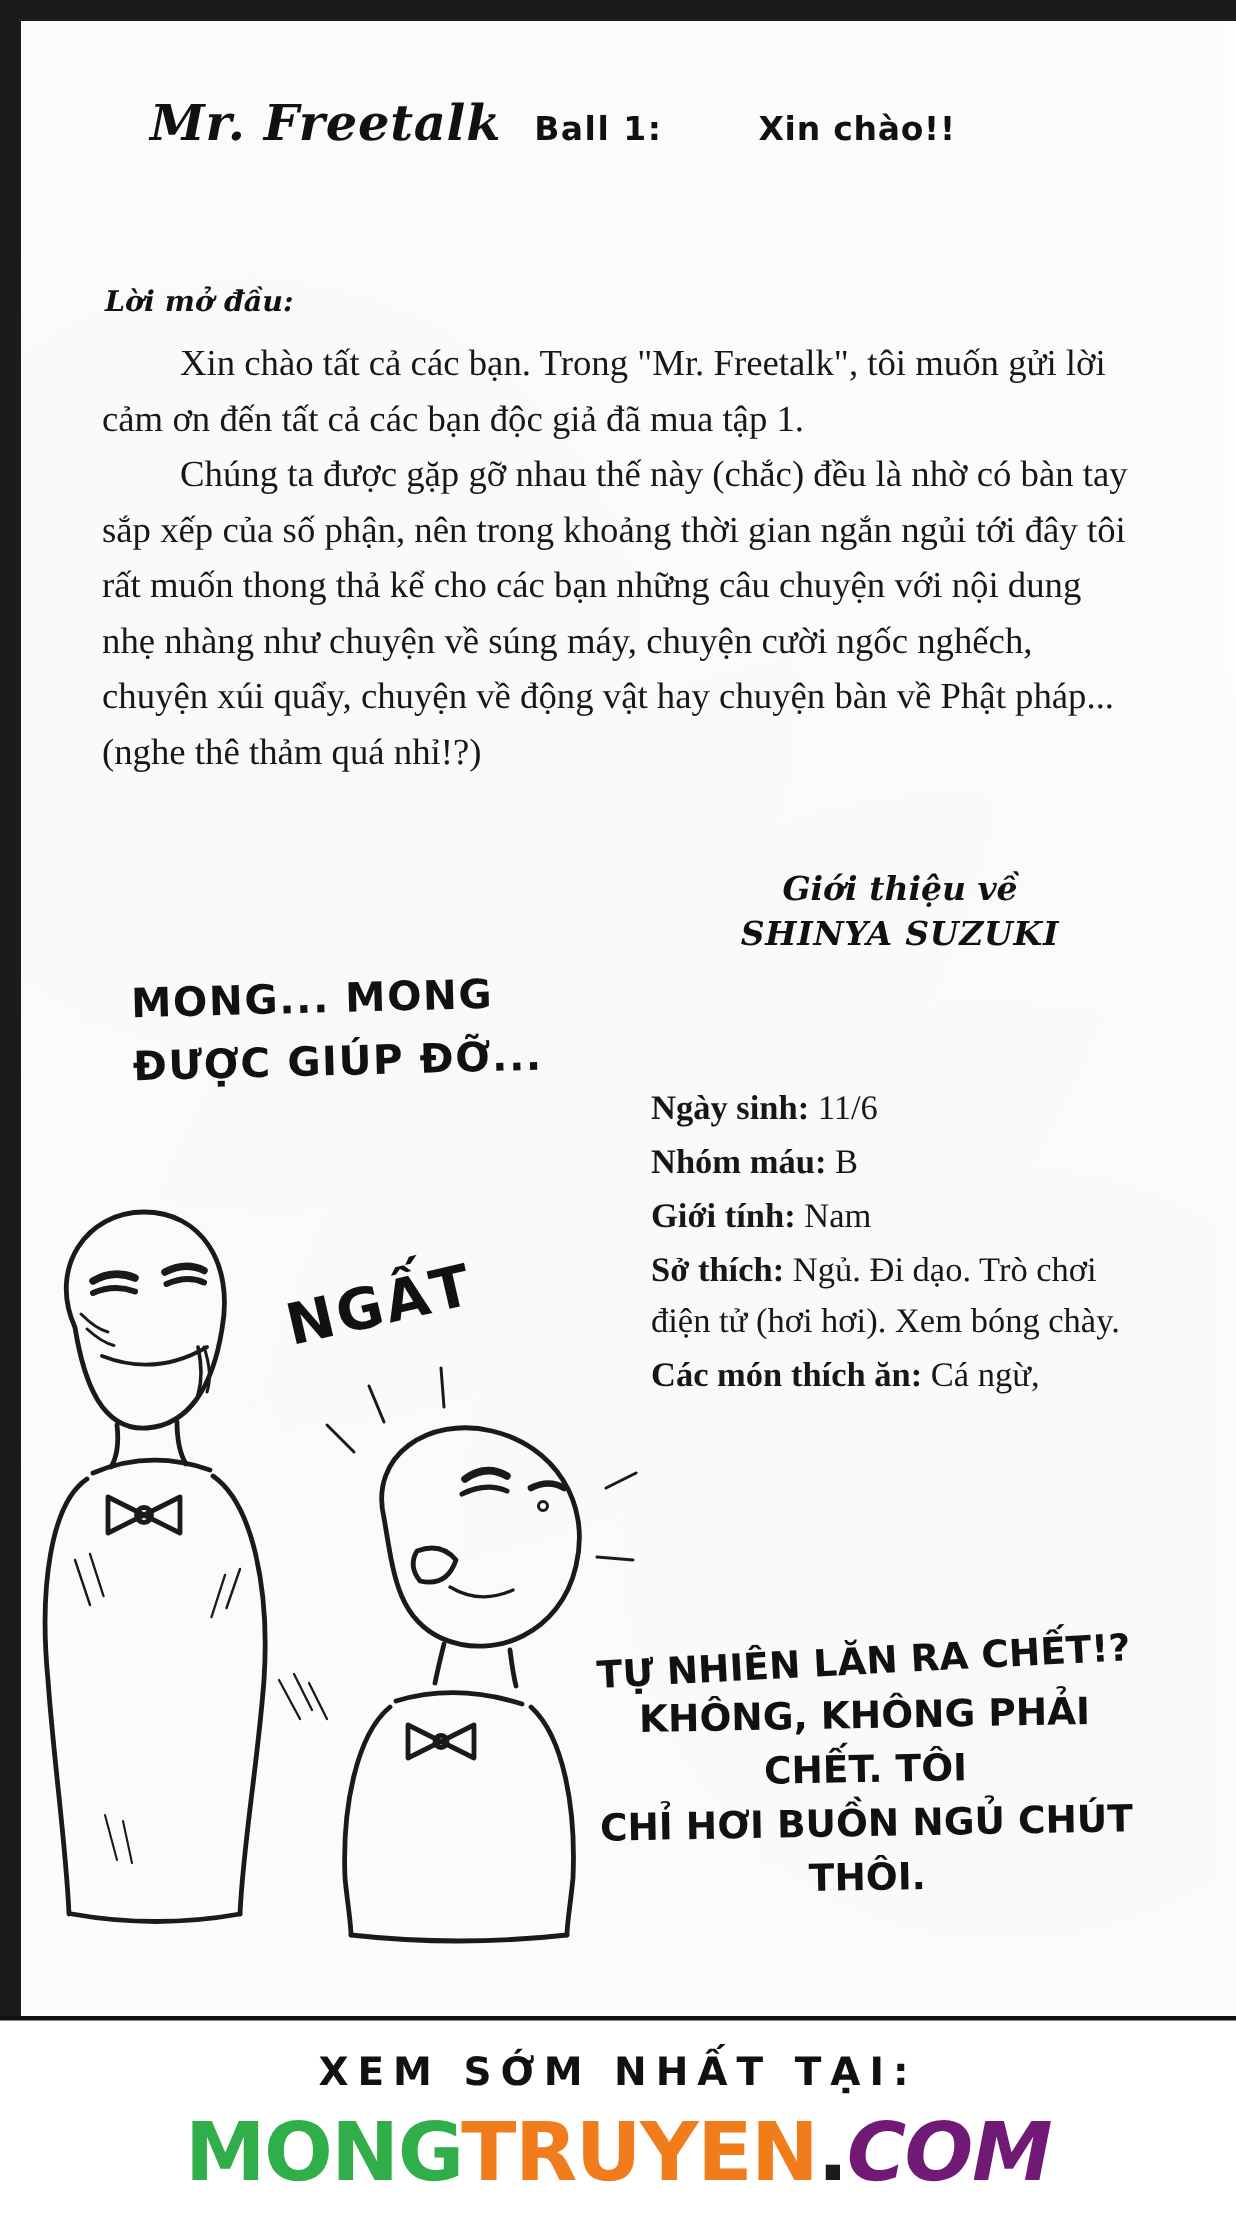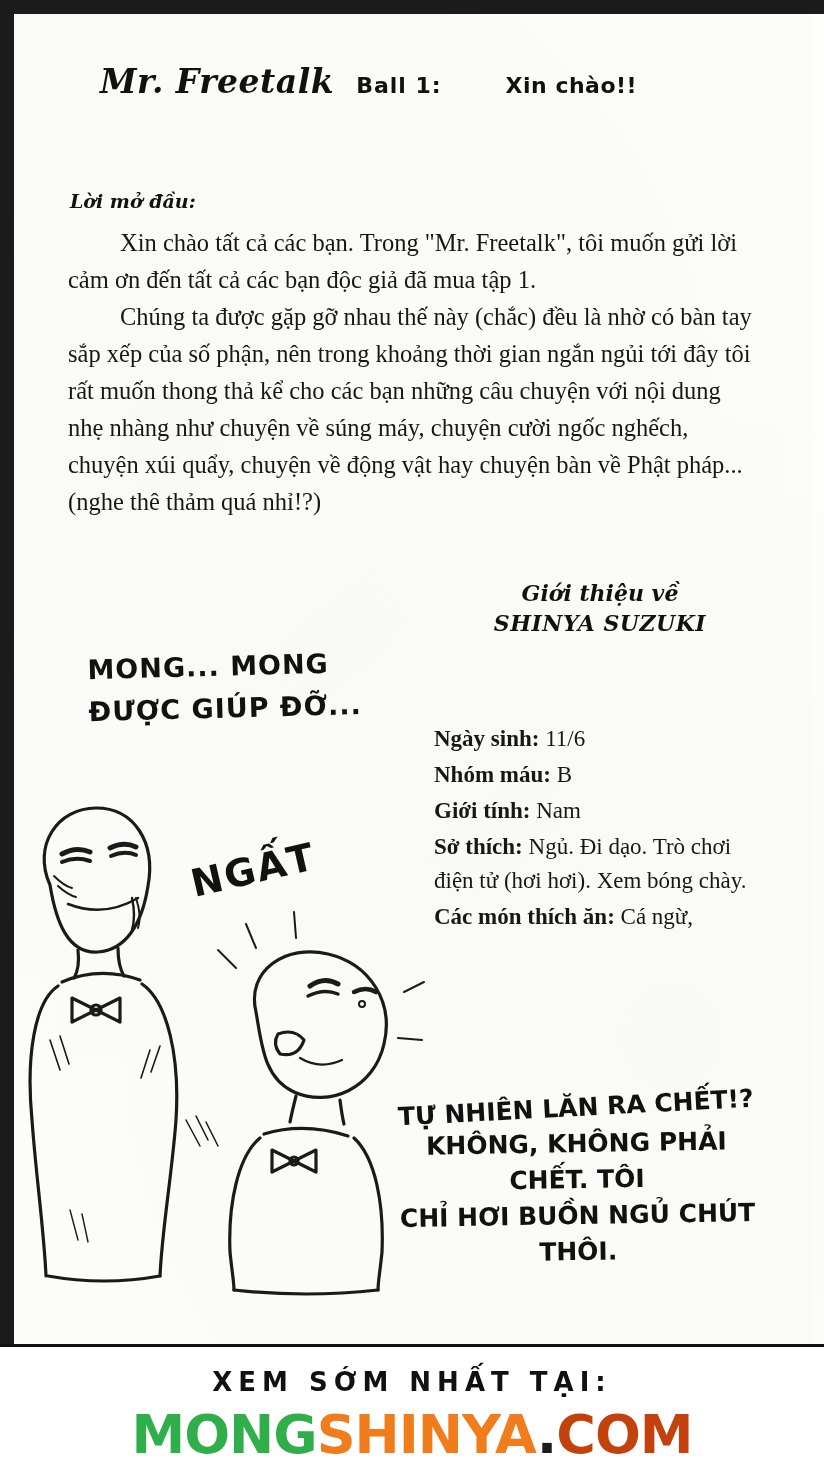--- a/index.html
+++ b/index.html
@@ -209,21 +209,21 @@
     width: 824px;
     text-align: center;
     font-family: "DejaVu Sans", sans-serif;
     font-weight: bold;
     font-size: 54px;
     letter-spacing: -1px;
   }
   .logo-blog { color: #2fae4a; }
   .logo-truyen { color: #f07c1b; }
   .logo-dot { color: #1b1b1b; }
-  .logo-com { color: #c2410c; }
+  .logo-com { color: #701a75; font-style: italic; }
 
   .noise {
     position: absolute;
     inset: 0;
     pointer-events: none;
     background:
       radial-gradient(circle at 20% 30%, rgba(0,0,0,0.012), rgba(0,0,0,0) 60%),
       radial-gradient(circle at 80% 70%, rgba(0,0,0,0.012), rgba(0,0,0,0) 60%);
   }
 </style>
@@ -360,17 +360,17 @@
       <path d="M60 420 l 8 30" stroke-width="1.4"></path>
       <path d="M72 424 l 6 28" stroke-width="1.4"></path>
     </g>
   </svg>
 
   <div class="noise"></div>
 
   <div class="footer">
     <div class="footer-line1">XEM SỚM NHẤT TẠI:</div>
     <div class="footer-logo">
-      <span class="logo-blog">MONG</span><span class="logo-truyen">SHINYA</span><span class="logo-dot">.</span><span class="logo-com">COM</span>
+      <span class="logo-blog">MONG</span><span class="logo-truyen">TRUYEN</span><span class="logo-dot">.</span><span class="logo-com">COM</span>
     </div>
   </div>
 
 </div>
 
 </body></html>

